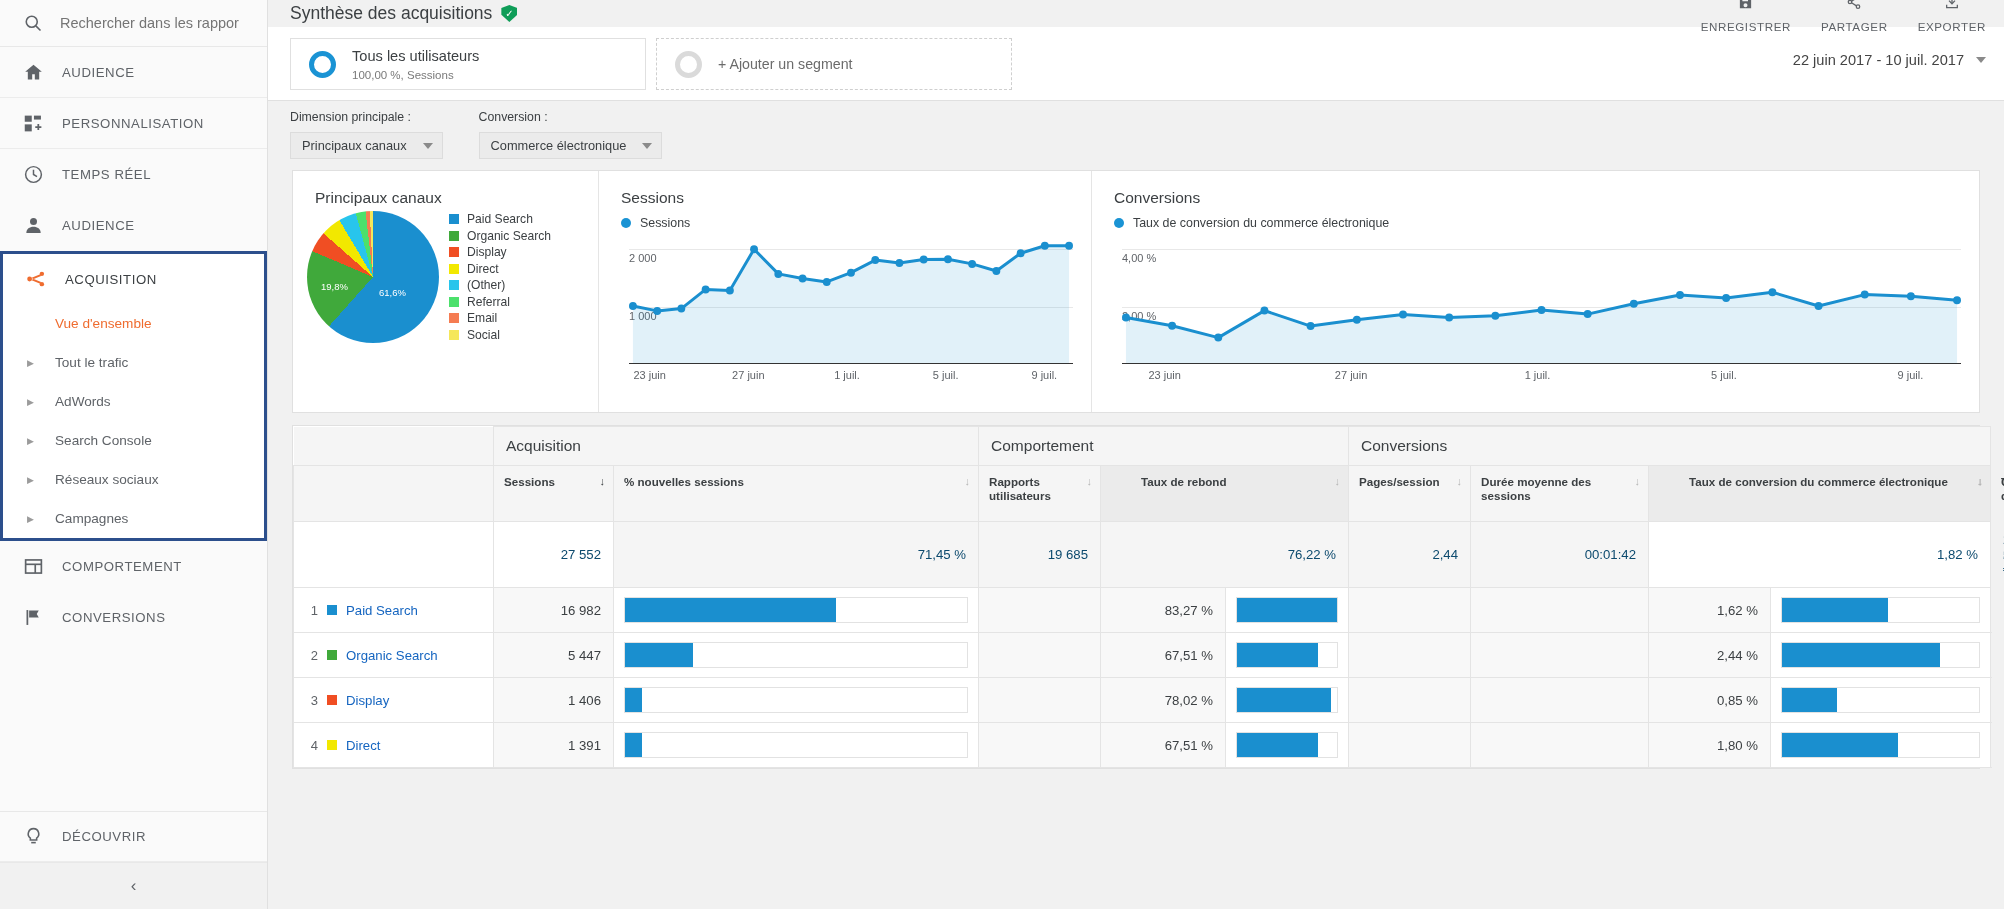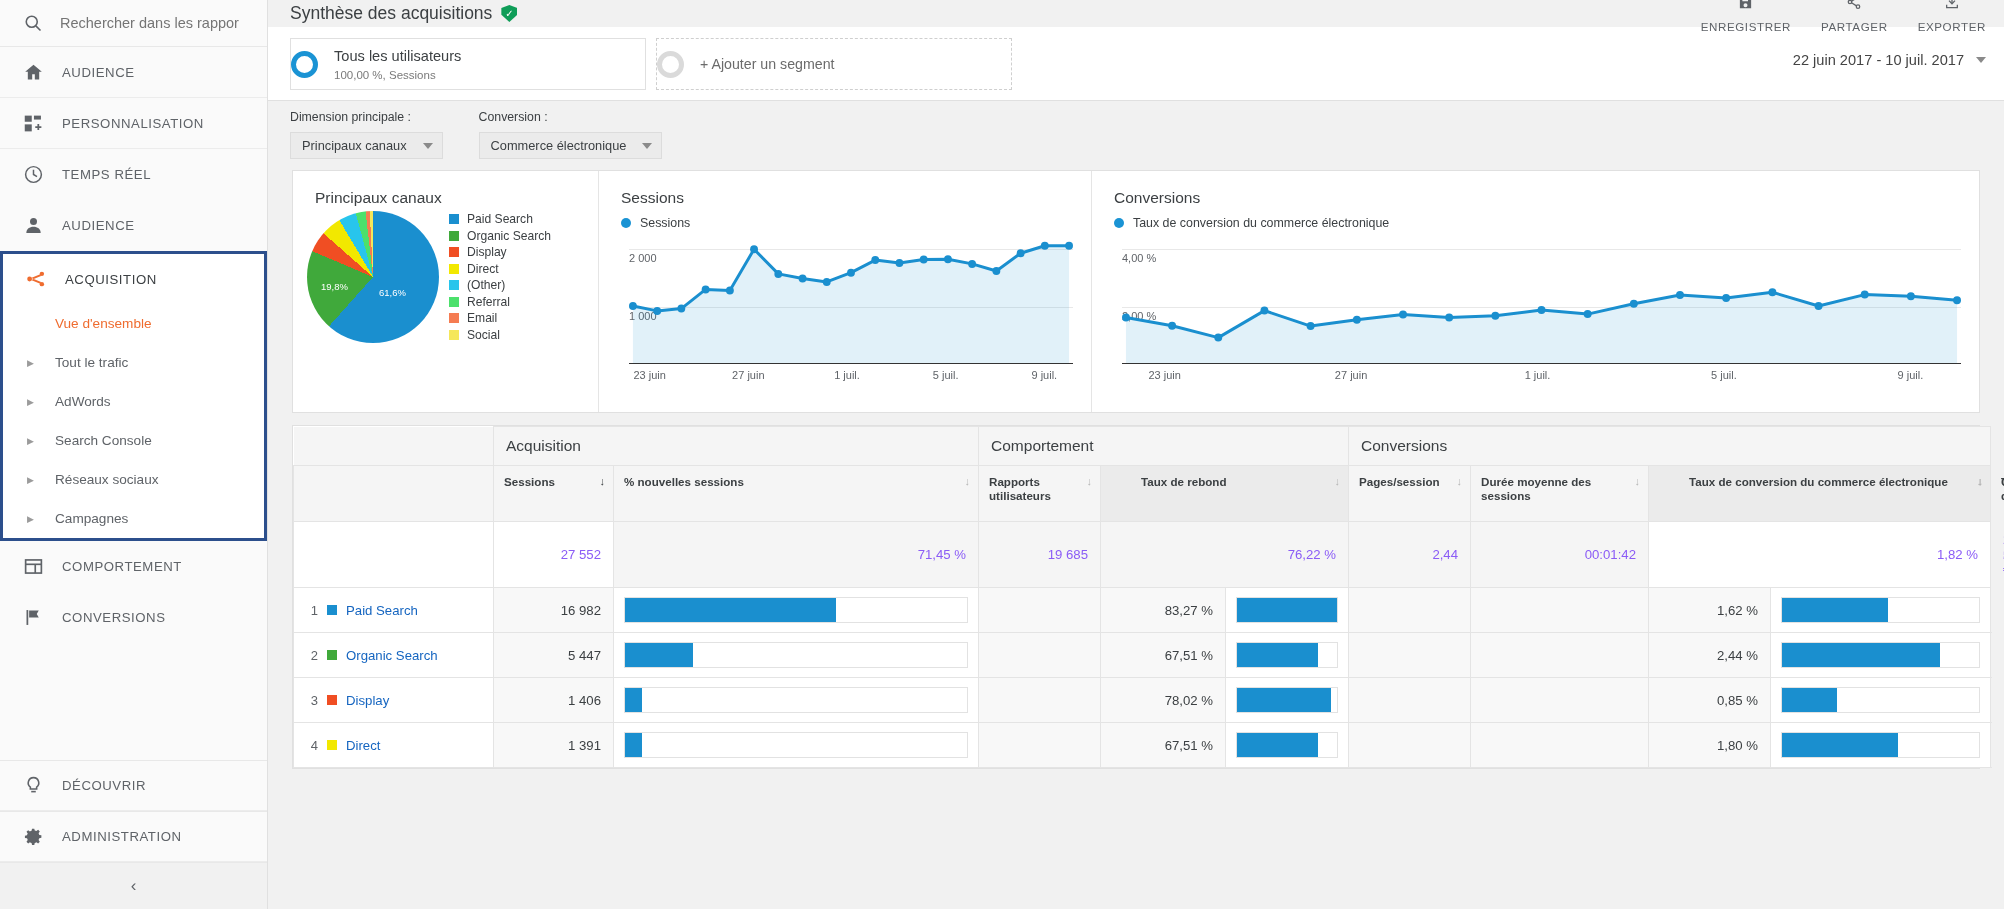--- a/index.html
+++ b/index.html
@@ -101,21 +101,21 @@
 
   .segbar {
     background: #ffffff; border-bottom: 1px solid #e0e0e0;
     padding: 11px 18px 11px 22px;
     display: flex; align-items: flex-start; justify-content: space-between;
     height: 74px;
   }
   .segments { display: flex; gap: 10px; }
   .segment {
     width: 356px; height: 52px; border: 1px solid #e0e0e0; background:#fff;
-    display:flex; align-items:center; gap: 16px; cursor:pointer;
+    display:flex; align-items:center; padding-left: 18px; gap: 16px; cursor:pointer;
   }
   .segment.add { border: 1px dashed #cfcfcf; text-align: right; }
   .donut {
     width: 27px; height: 27px; border-radius: 50%;
     border: 5px solid #1a93d4; box-sizing: border-box;
   }
   .donut.gray { border-color: #dadada; }
   .seg-name { font-size: 14.6px; color: #3c4043; line-height: 1.35; }
   .seg-sub { font-size: 11.5px; color: #7a7a7a; margin-top: 2px; }
   .seg-add-label { font-size: 14.2px; color: #6b6b6b; }
@@ -177,21 +177,21 @@
   }
   .grp.blank { border-left:none; border-top:none; }
   .hd {
     background:#f5f5f5; font-weight:700; font-size: 11.6px; color:#3c4043;
     text-align:left; vertical-align: top; padding: 9px 10px 9px 10px; height: 56px;
     position: relative; line-height: 1.25;
   }
   .hd.hl { background:#ebebeb;padding-left:40px; }
   .hd .sortarrow { position:absolute; right: 8px; top: 9px; font-size: 11px; color:#b5b5b5; }
   .hd .sortarrow.on { color:#3c4043; }
-  .totrow td { background:#fff; font-size: 13.2px; color:#8b5cf6; text-align:right; padding: 10px 12px; height: 42px; }
+  .totrow td { background:#fff; font-size: 13.2px; color:#0c4a6e; text-align:right; padding: 10px 12px; height: 42px; }
   .totrow td.hl { background:#f5f5f5; }
   .totrow td.white { background:#fff; }
   .totrow td.firstcell { background:#fff; }
   .row td { height: 45px; font-size: 13.2px; color:#3c4043; padding: 0 12px; }
   .row td.num { text-align: right; background: #f8f8f8; }
   .row td.bar { background:#fff; padding: 0 10px; }
   .row td.label { background:#fff; padding-left: 14px; }
   .cell-label { display:flex; align-items:center; gap:9px; }
   .idx { color:#5f6368; font-size: 13px; width: 10px; text-align:right; }
   .swatch { width: 10px; height: 10px; }
@@ -322,28 +322,20 @@
     <div class="nav-item bottom-sep">
       <span class="nav-ico">
         <svg width="21" height="21" viewBox="0 0 24 24">
             <path d="M12 3a6 6 0 0 0-3.6 10.8V16h7.2v-2.2A6 6 0 0 0 12 3z" fill="none" stroke="#5f6368" stroke-width="1.8"></path>
             <line x1="9.4" y1="19" x2="14.6" y2="19" stroke="#5f6368" stroke-width="1.8"></line>
           </svg>
       </span>
       <span class="nav-label">DÉCOUVRIR</span>
     </div>
 
-    <div class="nav-item bottom-sep">
-      <span class="nav-ico">
-        <svg width="21" height="21" viewBox="0 0 24 24" fill="#5f6368">
-            <path d="M12 8.4A3.6 3.6 0 1 0 12 15.6 3.6 3.6 0 0 0 12 8.4zm9 4.9v-2.6l-2.4-.5a6.9 6.9 0 0 0-.8-1.9l1.4-2-1.9-1.9-2 1.4a6.9 6.9 0 0 0-1.9-.8L12.9 3h-2.6l-.5 2.4a6.9 6.9 0 0 0-1.9.8l-2-1.4L4 6.7l1.4 2a6.9 6.9 0 0 0-.8 1.9L2.2 11v2.6l2.4.5c.2.7.5 1.3.8 1.9l-1.4 2 1.9 1.9 2-1.4c.6.4 1.2.6 1.9.8l.5 2.4h2.6l.5-2.4c.7-.2 1.3-.4 1.9-.8l2 1.4 1.9-1.9-1.4-2c.4-.6.6-1.2.8-1.9z"></path>
-          </svg>
-      </span>
-      <span class="nav-label">ADMINISTRATION</span>
-    </div>
 
     <div class="collapse-bar">
       <span>‹</span>
     </div>
   </div>
 
   <div class="main">
 
     <div class="topbar">
       <div class="page-title">

